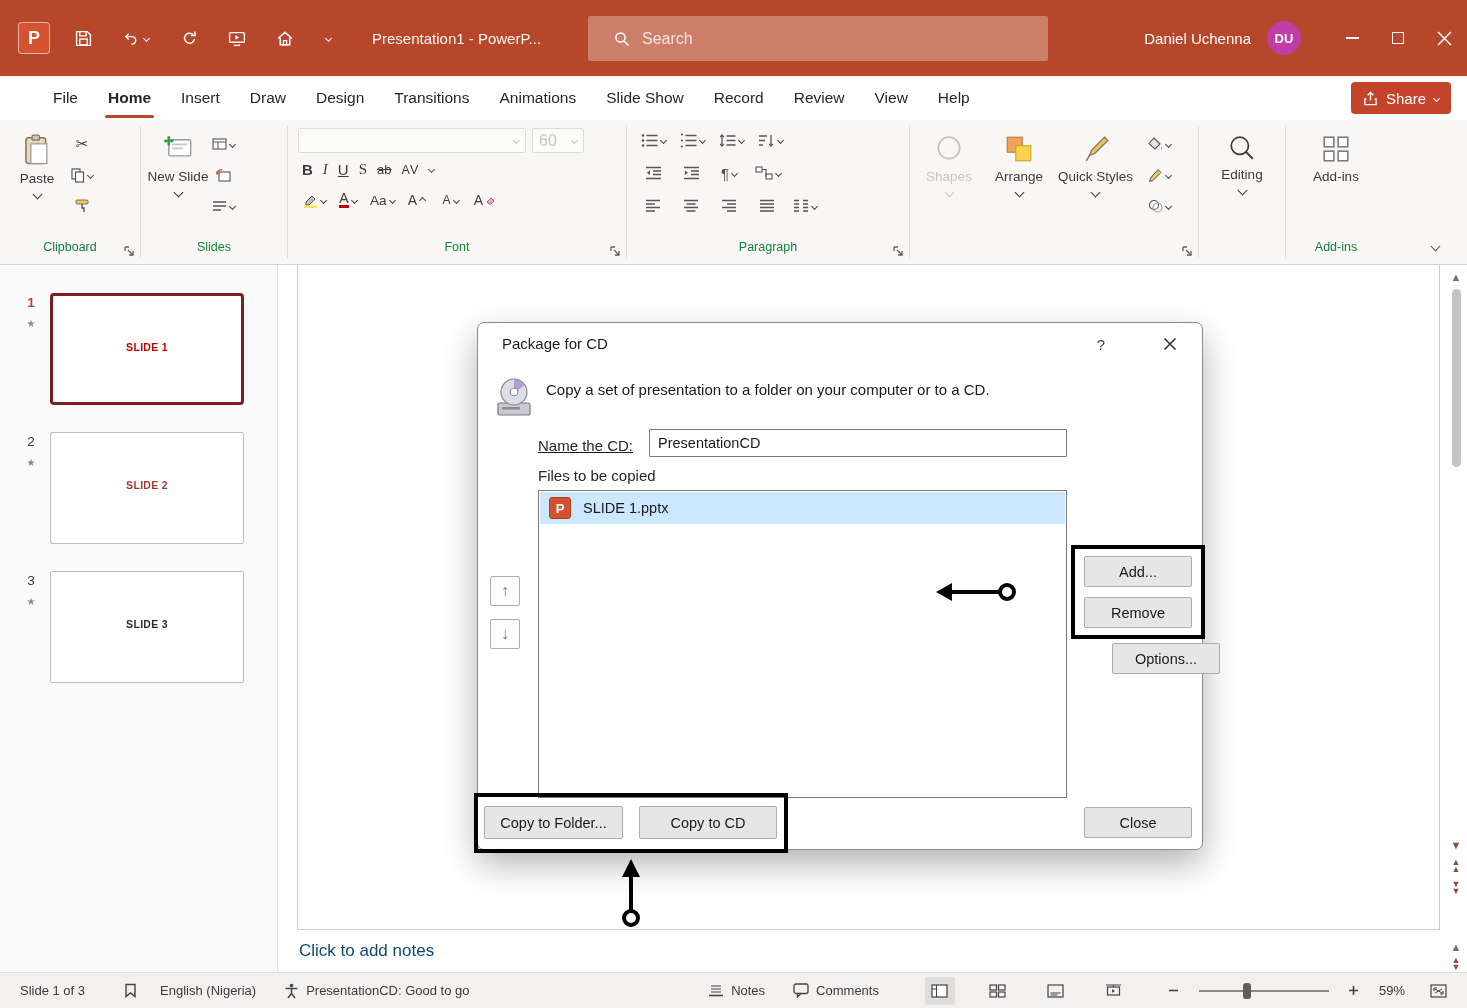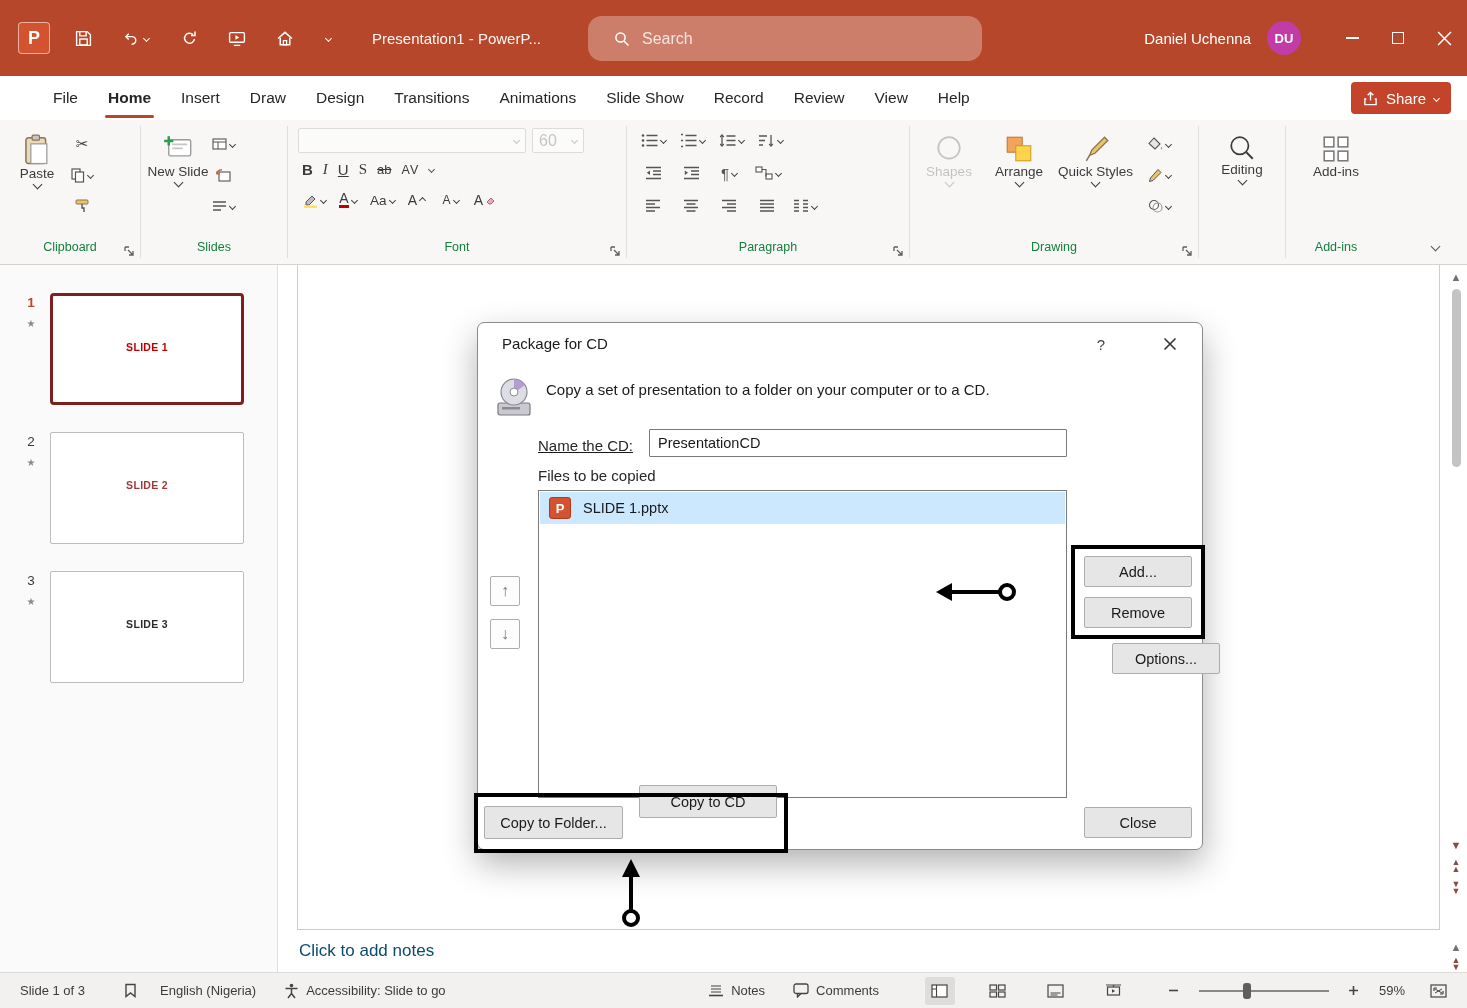--- a/index.html
+++ b/index.html
@@ -9,21 +9,21 @@
 
   
   #titlebar{position:absolute;left:0;top:0;width:1467px;height:76px;background:#B7472A;display:flex;align-items:center;color:#fff}
   .tb-left{display:flex;align-items:center;gap:18px;padding-left:18px}
   .app-logo{width:32px;height:32px;background:#D35230;border-radius:4px;display:flex;align-items:center;justify-content:center;font-weight:bold;font-size:18px;color:#fff;border:1px solid rgba(255,255,255,.55)}
   .tb-btn{width:30px;height:30px;display:flex;align-items:center;justify-content:center;border-radius:4px}
   .chv{width:7px;height:7px;border-right:1.7px solid currentColor;border-bottom:1.7px solid currentColor;transform:rotate(45deg);display:inline-block}
   .chv.up{transform:rotate(-135deg)}
   .chv.sm{width:5px;height:5px}
   .tb-title{font-size:15px;color:rgba(255,255,255,.95);margin-left:16px;white-space:nowrap}
-  .tb-search{position:absolute;left:588px;top:16px;width:394px;height:45px;background:rgba(255,255,255,.30);border-radius:14px;display:flex;align-items:center;padding-left:26px;gap:12px}
+  .tb-search{position:absolute;left:588px;top:16px;width:460px;height:45px;background:rgba(255,255,255,.30);border-radius:2px;display:flex;align-items:center;padding-left:26px;gap:12px}
   .tb-search input{background:transparent;border:none;outline:none;color:#fff;font-size:16px;width:300px;font-family:"Liberation Sans",sans-serif}
   .tb-search input::placeholder{color:rgba(255,255,255,.8)}
   .tb-right{position:absolute;right:0;top:0;height:76px;display:flex;align-items:center}
   .tb-user{font-size:15px;margin-right:16px}
   .avatar{width:34px;height:34px;border-radius:50%;background:#C13CA6;display:flex;align-items:center;justify-content:center;font-size:13px;font-weight:bold;margin-right:28px}
   .win-btn{width:46px;height:76px;display:flex;align-items:center;justify-content:center;font-size:24px;color:#fff}
   .min-glyph{width:13px;height:2px;background:#fff}
   .max-glyph{width:12px;height:12px;border:1.6px solid #fff}
 
   
@@ -32,21 +32,21 @@
   .menu-tab.active{font-weight:bold}
   .menu-tab.active::after{content:"";position:absolute;left:12px;right:12px;bottom:2px;height:3px;background:#B7472A;border-radius:2px}
   .share-btn{position:absolute;right:16px;top:6px;height:32px;background:#C4432B;color:#fff;border-radius:4px;display:flex;align-items:center;gap:8px;padding:0 12px;font-size:15px}
 
   
   #ribbon{position:absolute;left:0;top:120px;width:1467px;height:145px;background:#F8F7F6;border-bottom:1px solid #D5D3D1;display:flex}
   .rgroup{position:relative;display:flex;flex-direction:column;height:100%}
   .rgroup-content{flex:1;display:flex;align-items:flex-start;padding:8px 6px 0 6px;gap:2px}
   .rgroup-label{height:26px;text-align:center;font-size:12.5px;color:#15803d;padding-top:2px}
   .rsep{width:1px;background:#E1DFDD;margin:6px 0}
-  .rbig{display:flex;flex-direction:column;align-items:center;padding-top:6px;min-width:62px;color:#3b3b3b;font-size:13.5px;text-align:center}
+  .rbig{display:flex;flex-direction:column;align-items:center;padding-top:6px;gap:5px;min-width:62px;color:#3b3b3b;font-size:13.5px;text-align:center}
   .rbig .lbl{line-height:15px}
   .rsmall-col{display:flex;flex-direction:column;gap:7px;padding-top:4px}
   .rbtn{height:24px;min-width:24px;display:flex;align-items:center;justify-content:center;gap:3px;color:#444;border-radius:3px;font-size:14px}
   .launcher{position:absolute;right:5px;bottom:7px;color:#605E5C}
   .combo{background:#fff;border:1px solid #C8C6C4;border-radius:2px;height:25px;display:flex;align-items:center;justify-content:space-between;padding:0 6px;color:#9F9D9B}
   .frow{display:flex;align-items:center;gap:6px}
   .fletters{display:flex;align-items:center;gap:10px;padding:2px 4px}
   .fl{font-size:15px;color:#3b3b3b}
   .gray{color:#9a9a9a}
   .dis{opacity:.55}
@@ -488,21 +488,20 @@
         </div>
         <div class="rbtn">
           <svg width="15" height="14" viewBox="0 0 15 14">
               <circle cx="6" cy="6" r="4.5" fill="#fff" stroke="#555" stroke-width="1.1"></circle>
               <circle cx="9.5" cy="8.5" r="4.5" fill="none" stroke="#9a9a9a" stroke-width="1.1"></circle>
             </svg>
           <span class="chv sm"></span>
         </div>
       </div>
     </div>
-    <div class="rgroup-label">Drawing</div>
     <div class="launcher">
       <svg width="11" height="11" viewBox="0 0 11 11">
           <path d="M1 1v4M1 1h4" stroke="#605E5C" stroke-width="1.3" fill="none"></path>
           <path d="M4 4l5 5M9 5v4h-4" stroke="#605E5C" stroke-width="1.3" fill="none"></path>
         </svg>
     </div>
   </div>
   <div class="rsep"></div>
 
   <div class="rgroup" style="width:86px">
@@ -621,21 +620,21 @@
       <div class="btn-win" style="left:606px;top:274px">
           <span>Remove</span>
         </div>
       <div class="btn-win" style="left:634px;top:320px">
           <span>Options...</span>
         </div>
 
       <div class="btn-win btn-wide" style="left:6px;top:483px">
           <span>Copy to Folder...</span>
         </div>
-      <div class="btn-win btn-wide" style="left:161px;top:462px;width:138px">
+      <div class="btn-win btn-wide" style="left:161px;top:483px;width:138px">
           <span>Copy to CD</span>
         </div>
       <div class="btn-win" style="left:606px;top:484px">
           <span>Close</span>
         </div>
 
       <div class="ann-box" style="left:593px;top:222px;width:134px;height:94px"></div>
       <div class="ann-box" style="left:-4px;top:470px;width:314px;height:60px"></div>
     </div>
 
@@ -683,21 +682,21 @@
     <svg width="15" height="15" viewBox="0 0 15 15">
         <path d="M3 1.5h9v12l-4.5-3.5L3 13.5z" fill="none" stroke="#444" stroke-width="1.4"></path>
       </svg>
   </span>
   <span class="sb-item" style="margin-left:22px">English (Nigeria)</span>
   <span class="sb-item" style="margin-left:28px">
     <svg width="15" height="16" viewBox="0 0 15 16">
         <circle cx="7.5" cy="2.5" r="1.8" fill="#444"></circle>
         <path d="M1.5 5.5h12M7.5 5.5v5M7.5 10.5 4 15M7.5 10.5 11 15" stroke="#444" stroke-width="1.5" fill="none"></path>
       </svg>
-    <span>Accessibility: Slide to go</span>
+    <span>PresentationCD: Good to go</span>
   </span>
 
   <span style="margin-left:auto"></span>
 
   <span class="sb-item" style="margin-right:28px">
     <svg width="16" height="13" viewBox="0 0 16 13">
         <path d="M1 11.5h14" stroke="#444" stroke-width="1.6"></path>
         <path d="M3 8h10M3 5h10M3 2h10" stroke="#444" stroke-width="1.2"></path>
       </svg>
     <span>Notes</span>

